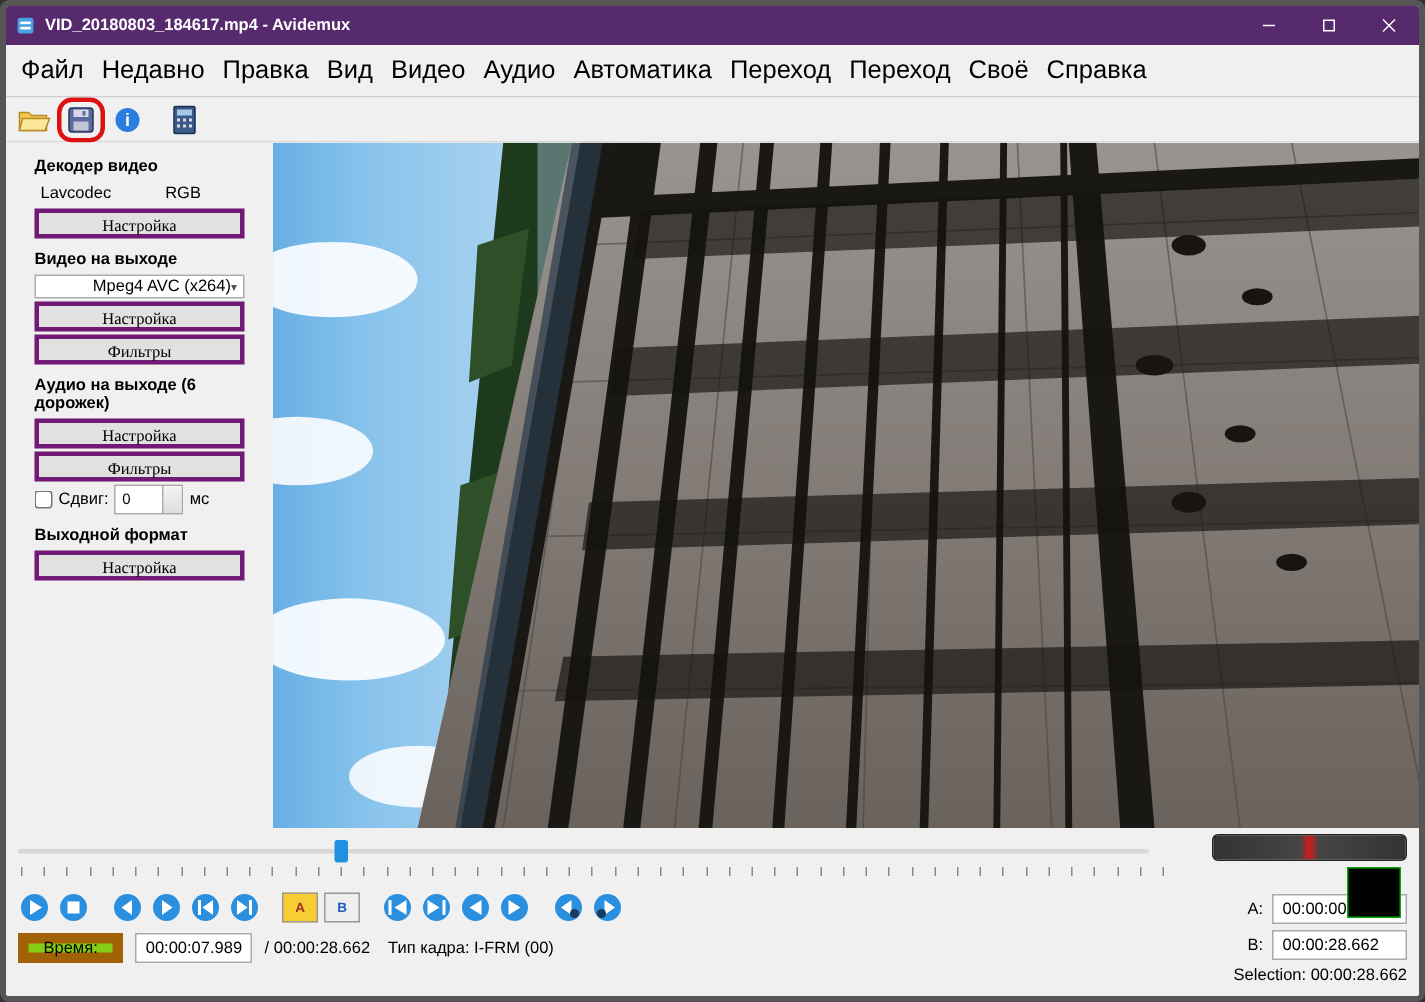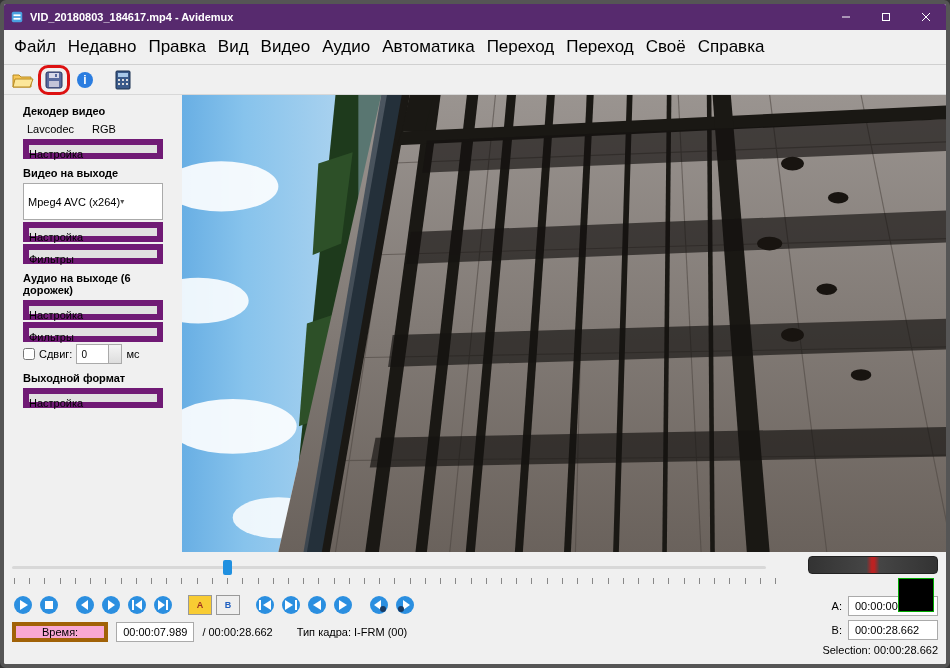--- a/index.html
+++ b/index.html
@@ -11,23 +11,23 @@
 .titlebar .wbtn { width: 40px; height: 26px; display: flex; align-items: center; justify-content: center; color: #fff; }
 .menubar { background: #f0f0f0; border-bottom: 1px solid #d0d0d0; height: 35px; display: flex; align-items: center; padding: 0 4px; font-size: 17px; }
 .menubar .mi { padding: 0 6px; cursor: default; }
 .toolbar { background: #f0f0f0; height: 30px; display: flex; align-items: center; padding: 2px 6px; gap: 2px; border-bottom: 1px solid #d8d8d8; }
 .tbtn { width: 26px; height: 24px; display: flex; align-items: center; justify-content: center; border: 1px solid transparent; border-radius: 2px; }
 .highlight { border: 3px solid #d11; border-radius: 10px; padding: 0; }
 .tsep { width: 8px; }
 .content { flex: 1; display: flex; background: #f0f0f0; overflow: hidden; }
 .sidebar { width: 178px; padding: 4px 19px; font-size: 11px; display: flex; flex-direction: column; gap: 2px; }
 .sidebar .hdr { font-weight: bold; font-size: 11px; margin-top: 6px; margin-bottom: 2px; }
-.sidebar .row { display: flex; gap: 18px; padding: 2px 4px; }
-.sbtn { background: #e1e1e1; border: 6px solid #701a75; height: 20px; font-size: 11px; line-height: 18px; cursor: default; }
-.sel { background: #fff; border: 1px solid #aaa; height: 37px; font-size: 11px; padding: 0 4px; display: flex; align-items: center; justify-content: flex-start; }
+.sidebar .row { display: flex; gap: 36px; padding: 2px 4px; }
+.sbtn { background: #e1e1e1; border: 3px solid #701a75; height: 20px; font-size: 11px; text-align: center; line-height: 18px; cursor: default; font-family: Liberation Serif, serif; }
+.sel { background: #fff; border: 1px solid #aaa; height: 16px; font-size: 11px; padding: 0 4px; display: flex; align-items: center; justify-content: flex-end; }
 .sel::after { content: "▾"; font-size: 8px; color: #555; }
 .cbrow { display: flex; align-items: center; gap: 4px; }
 .cbrow input[type=checkbox] { width: 12px; height: 12px; }
 .num { background: #fff; border: 1px solid #aaa; width: 46px; height: 20px; font-size: 10px; padding: 0 14px 0 4px; position: relative; display: flex; align-items: center; }
 .num::after { content: ""; position: absolute; right: 0; top: 0; bottom: 0; width: 12px; background: linear-gradient(#f4f4f4,#ddd); border-left: 1px solid #aaa; }
 .preview { flex: 1; background: #f0f0f0; display: flex; align-items: flex-start; justify-content: flex-start; padding: 0; }
 .video { width: 100%; height: 100%; overflow: hidden; position: relative; }
 .video svg { width: 100%; height: 100%; display: block; }
 .bottom { background: #f0f0f0; padding: 4px 8px 8px 8px; font-size: 11px; }
 .slider { height: 22px; display: flex; align-items: center; padding: 4px 0; }
@@ -38,21 +38,21 @@
 .ticks span { width: 1px; height: 6px; background: #888; display: inline-block; }
 .ctlrow { display: flex; align-items: center; gap: 4px; }
 .pbtn { width: 22px; height: 22px; border-radius: 11px; display: flex; align-items: center; justify-content: center; }
 .pbtn svg { width: 20px; height: 20px; }
 .vsep { width: 6px; }
 .markbtn { width: 24px; height: 20px; border: 1px solid #999; background: #eee; font-size: 9px; font-weight: bold; display: flex; align-items: center; justify-content: center; }
 .markbtn.a { background: #f8cc33; color: #a03020; }
 .markbtn.b { background: #eee; color: #2060c0; }
 .infoarea { display: flex; align-items: center; gap: 8px; margin-top: 6px; }
 .tfield { background: #fff; border: 1px solid #aaa; padding: 2px 6px; font-size: 11px; height: 20px; display: flex; align-items: center; }
-.tlabel { background: #f9a8d4; border: 4px solid #a16207; padding: 2px 26px; height: 20px; display: flex; align-items: center; }
+.tlabel { background: #84cc16; border: 7px solid #a16207; padding: 2px 10px; height: 20px; display: flex; align-items: center; }
 .ctlarea { display: flex; align-items: flex-start; }
 .ctlleft { flex: 1; }
 .ctlright { width: 160px; display: flex; flex-direction: column; align-items: flex-end; gap: 4px; padding-top: 0; }
 .blackbox { width: 36px; height: 34px; background: #000; border: 1px solid #0a0; position: absolute; right: 12px; bottom: 52px; }
 </style>
 </head>
 <body>
 
 <div class="frame">
 
@@ -382,21 +382,21 @@
                 <circle cx="10" cy="10" r="9" fill="#2b8fe0"></circle>
                 <polygon points="8,5 15,10 8,15" fill="#fff"></polygon>
                 <circle cx="6" cy="14" r="3" fill="#1a3a60"></circle>
               </svg>
             </div>
         </div>
         <div class="infoarea">
           <div class="tlabel">Время:</div>
           <div class="tfield">00:00:07.989</div>
           <span>/ 00:00:28.662</span>
-          <span style="margin-left:16px">Тип кадра:  I-FRM (00)</span>
+          <span style="margin-left:4px">Тип кадра:  I-FRM (00)</span>
         </div>
       </div>
       <div class="ctlright">
         <div class="navwheel"></div>
         <div style="height:14px"></div>
         <div class="r" style="display:flex;gap:6px;align-items:center">
           <span>A:</span>
           <div class="tfield" style="width:90px">00:00:00.000</div>
         </div>
         <div class="r" style="display:flex;gap:6px;align-items:center">

